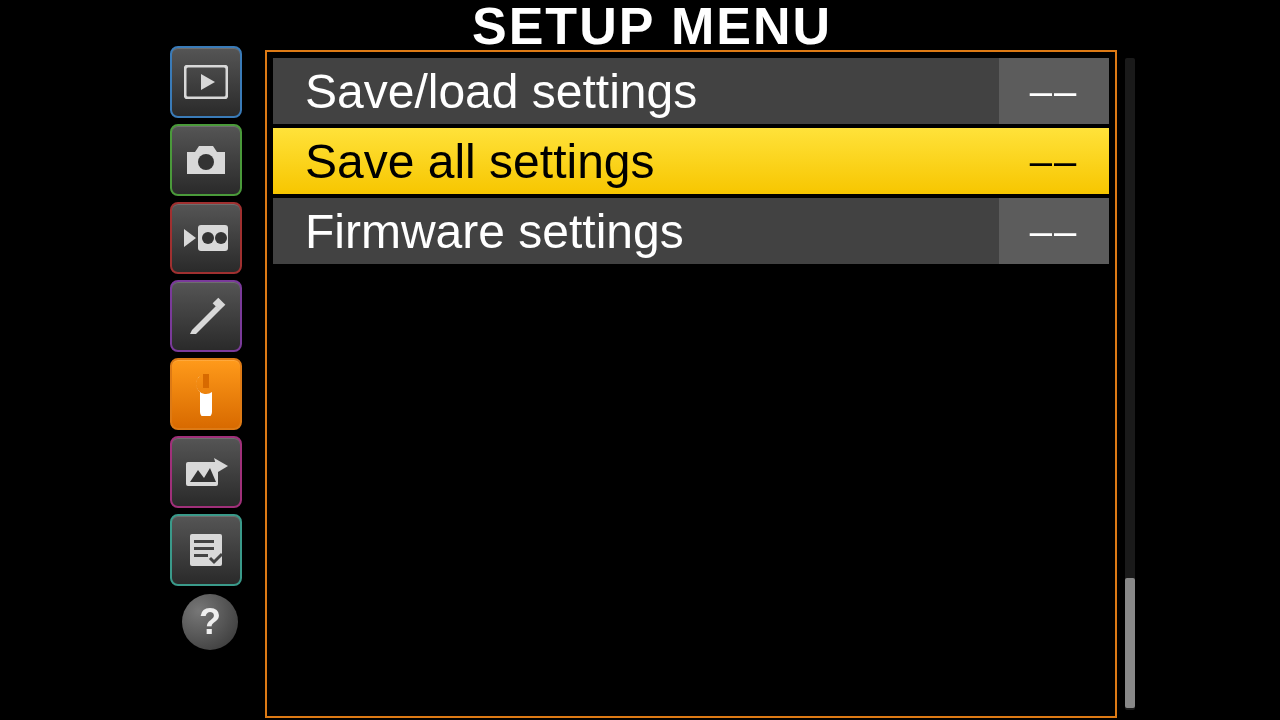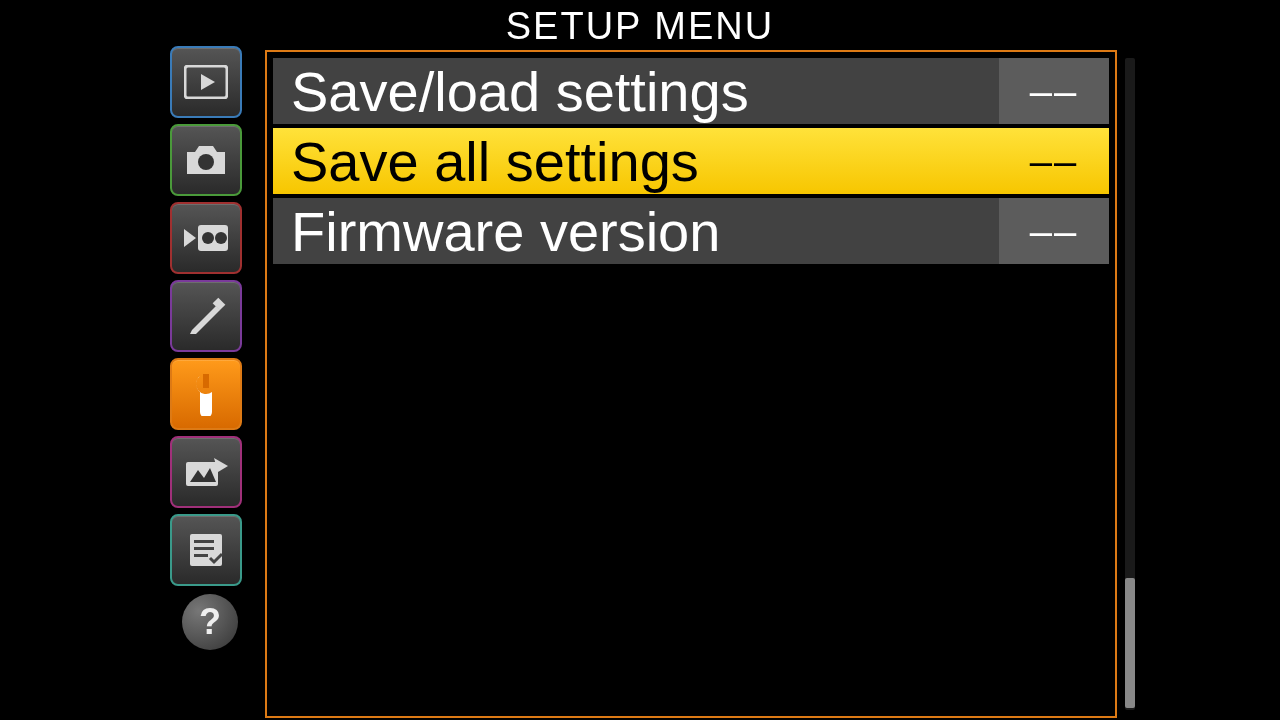--- a/index.html
+++ b/index.html
@@ -1,22 +1,22 @@
 <!DOCTYPE html>
 <html><head>
 <meta charset="utf-8">
 <style>
   html,body{margin:0;padding:0;background:#000;width:1280px;height:720px;overflow:hidden;font-family:Arial,Helvetica,sans-serif;-webkit-font-smoothing:antialiased}
   .screen{position:absolute;left:160px;top:0;width:960px;height:720px;background:#000}
-  .title{position:absolute;left:0;top:0;width:100%;height:52px;text-align:center;color:#fff;font-size:38px;letter-spacing:2px;font-weight:400;line-height:52px}
+  .title{position:absolute;left:12px;top:0;width:100%;height:52px;text-align:center;color:#fff;font-size:52px;letter-spacing:2px;font-weight:700;line-height:52px}
   .panel{position:absolute;left:105px;top:50px;width:848px;height:664px;border:2px solid #dd7a15}
   .panel-inner{position:absolute;left:6px;top:6px;right:6px;bottom:6px}
   .row{position:relative;height:66px;margin-bottom:4px;background:#424242;display:flex;align-items:center}
   .row.selected{background:linear-gradient(#ffe23a,#f7c600)}
-  .row .label{flex:1;padding-left:18px;font-size:56px;color:#fff;font-weight:400}
+  .row .label{flex:1;padding-left:32px;font-size:48px;color:#fff;font-weight:400}
   .row.selected .label{color:#000}
   .row .val{width:110px;height:100%;margin-left:6px;background:#5c5c5c;color:#fff;font-size:40px;display:flex;align-items:center;justify-content:center;letter-spacing:2px}
   .row.selected .val{background:linear-gradient(#ffe23a,#f7c600);color:#000}
   .sidebar{position:absolute;left:10px;top:46px;width:80px}
   .tab{position:relative;width:72px;height:72px;margin-bottom:6px;border-radius:8px;background:linear-gradient(#555,#2a2a2a);box-shadow:0 2px 4px rgba(0,0,0,.6),inset 0 1px 0 rgba(255,255,255,.15);display:flex;align-items:center;justify-content:center;border:2px solid transparent;box-sizing:border-box}
   .tab.blue{border-color:#3a7bb8}
   .tab.green{border-color:#4a9a3a}
   .tab.red{border-color:#a03030}
   .tab.purple{border-color:#7a3a9a}
   .tab.orange{border-color:#dd7a15}
@@ -40,21 +40,21 @@
     <div class="panel-inner" id="rows">
         <div class="row">
           <div class="label">Save/load settings</div>
           <div class="val">––</div>
         </div>
         <div class="row selected">
           <div class="label">Save all settings</div>
           <div class="val">––</div>
         </div>
         <div class="row">
-          <div class="label">Firmware version</div>
+          <div class="label">Firmware settings</div>
           <div class="val">––</div>
         </div>
       </div>
     <div class="scrollbar">
       <div class="scrollthumb" id="thumb" style="top: 520px; height: 130px;"></div>
     </div>
   </div>
 
   <div class="sidebar" id="sidebar">
       <div class="tab blue">

